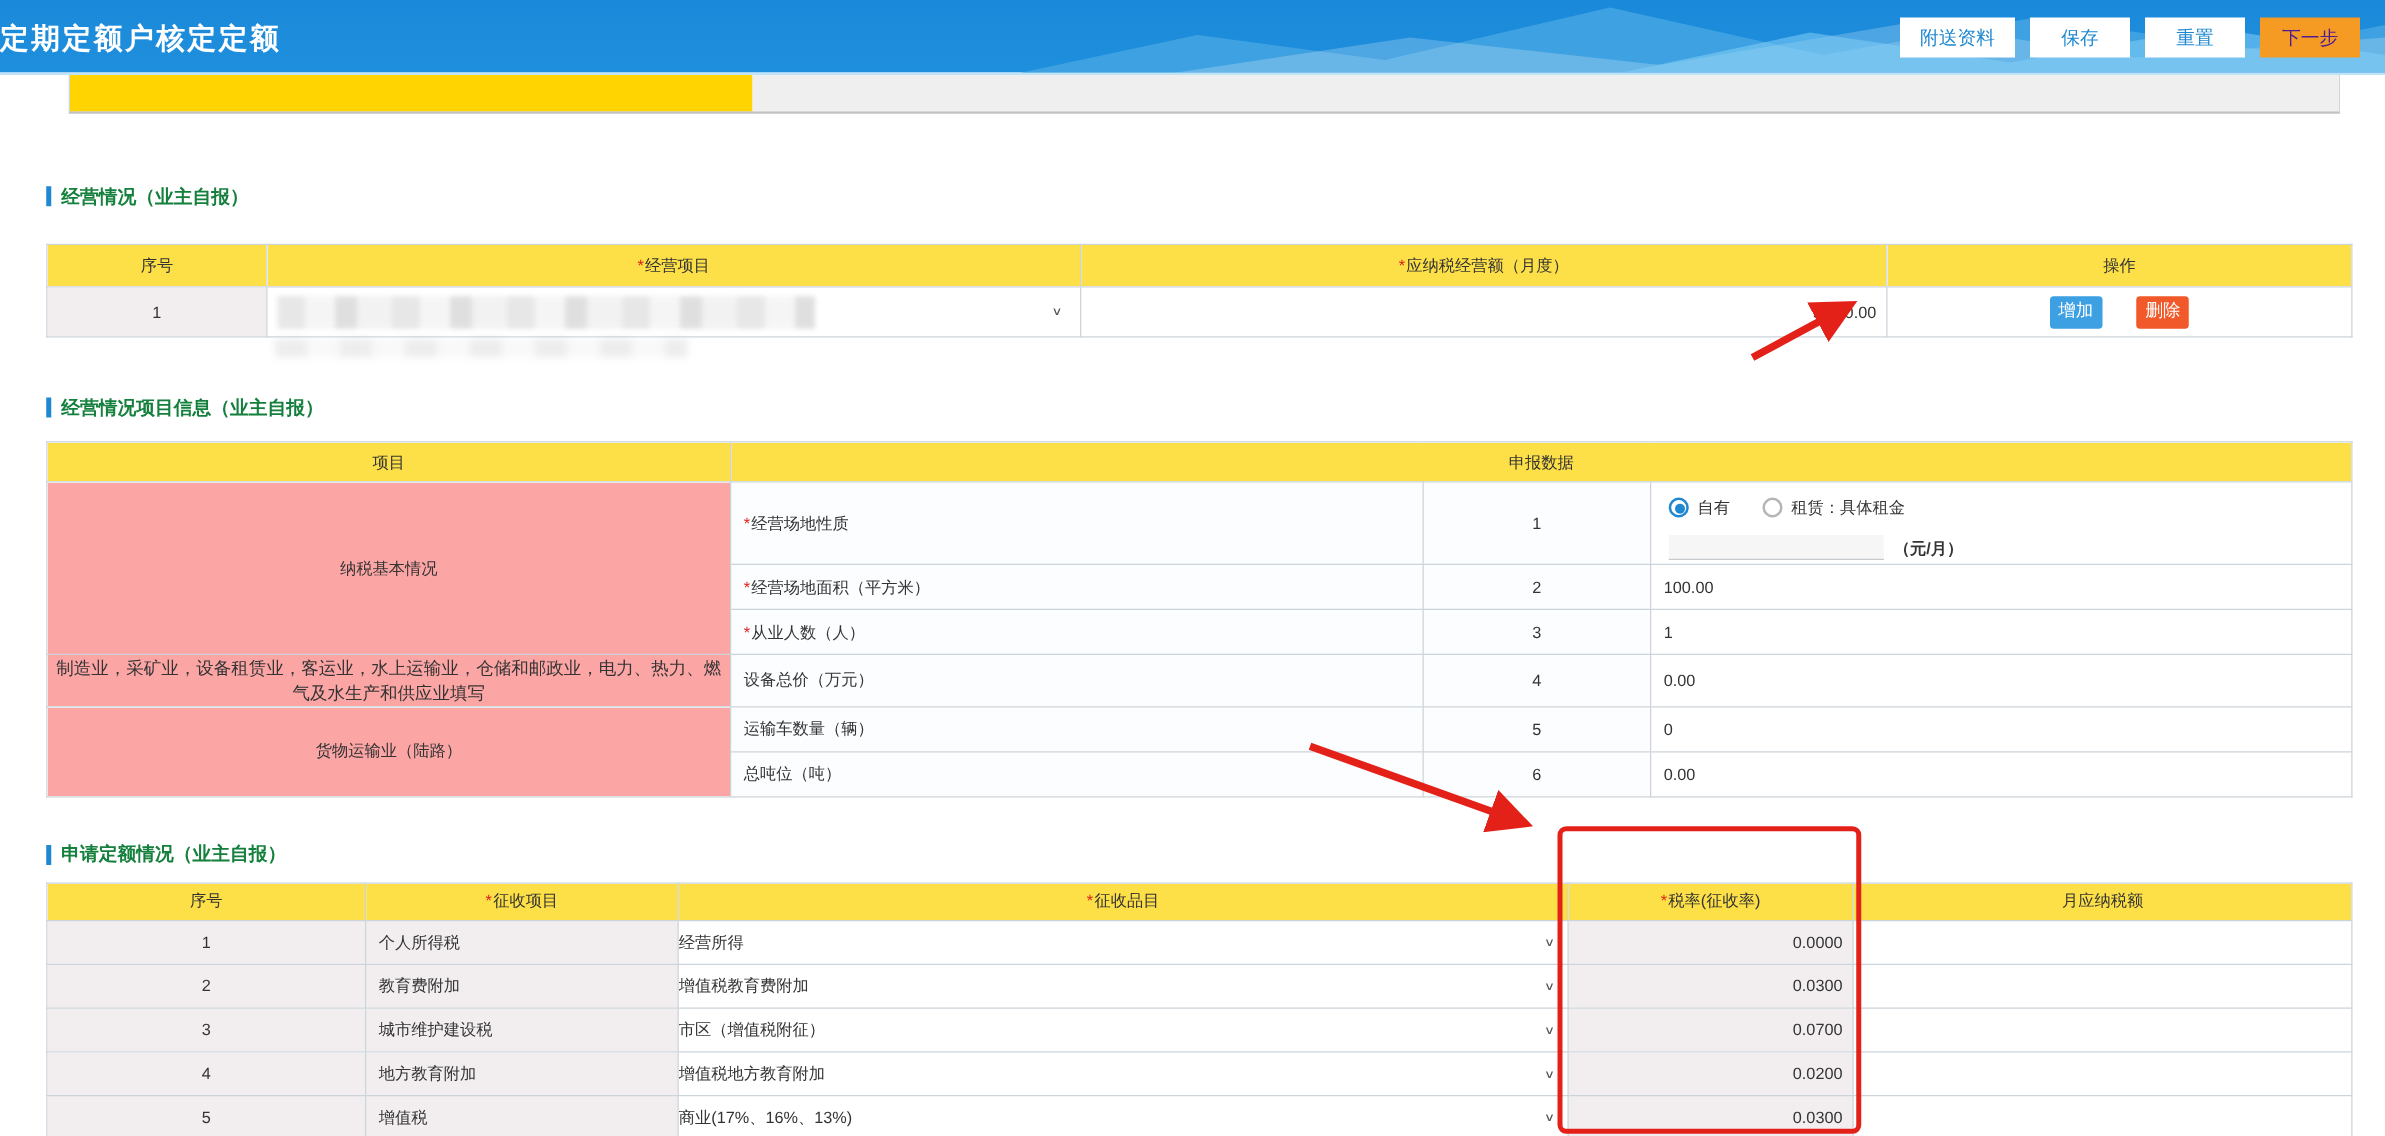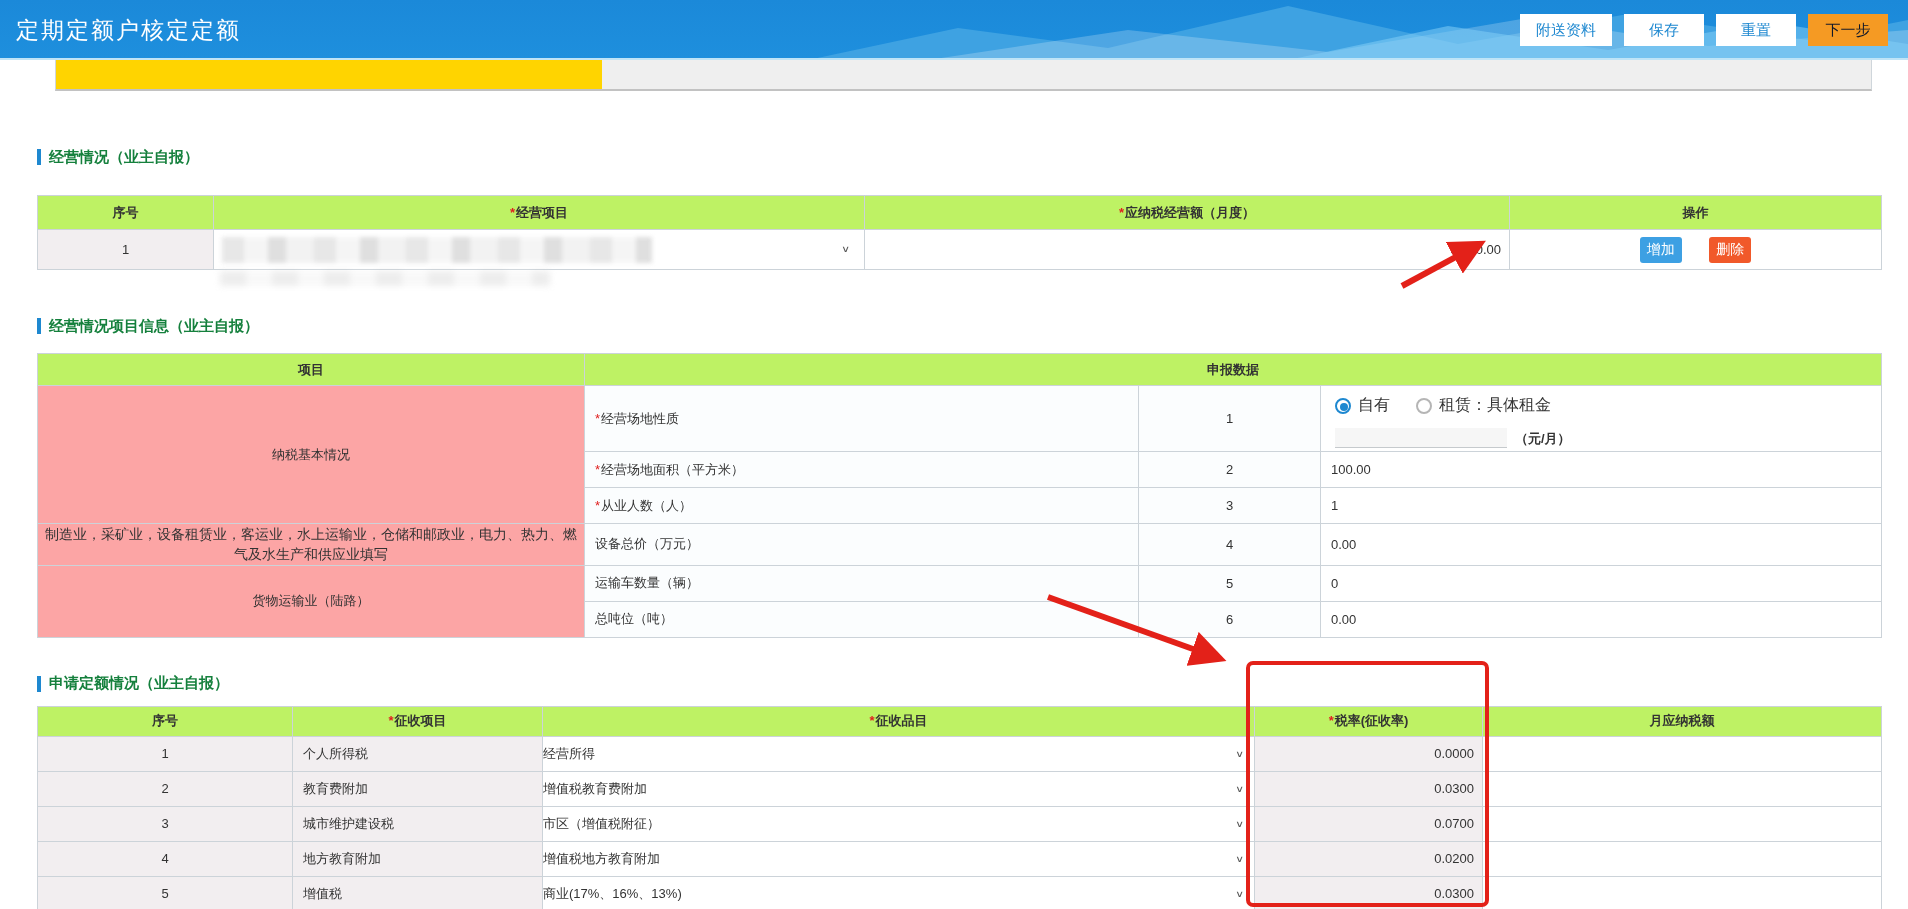--- a/index.html
+++ b/index.html
@@ -3,45 +3,45 @@
 <meta charset="utf-8">
 <style>
   * { box-sizing: border-box; margin: 0; padding: 0; }
   html,body { width:1908px; height:909px; overflow:hidden; background:#fff;
     font-family:"Liberation Sans","DejaVu Sans",sans-serif; color:#333; }
 
   
   .app-header { position:relative; height:60px; background:linear-gradient(180deg,#1b89d9,#1e8fdd);
     border-bottom:2px solid #bfe4f7; overflow:hidden; }
   .app-header .mountains { position:absolute; right:0; top:0; height:60px; width:1100px; }
-  .app-title { position:absolute; left:16px; top:15px; font-size:23px; font-weight:normal;
+  .app-title { position:absolute; left:0; top:15px; font-size:23px; font-weight:bold;
     color:#fff; letter-spacing:2px; z-index:2; }
   .hdr-btns { position:absolute; right:20px; top:14px; display:flex; gap:12px; z-index:2; }
   .hdr-btn { height:32px; min-width:80px; padding:0 16px; border:none; background:#fff;
     color:#1e88d0; font-size:15px; font-family:inherit; cursor:pointer; }
-  .hdr-btn.primary { background:#f59a23; color:#0f172a; }
+  .hdr-btn.primary { background:#f59a23; color:#4c1d95; }
 
   
   .agent-row { margin-left:55px; width:1817px; height:31px; display:flex;
     border:1px solid #cfd6db; border-top:none; border-bottom:2px solid #c2c2c2; }
   .agent-row .lbl { width:348px; background:#f4f9fc; font-size:13px; line-height:28px;
     padding-left:12px; border-right:1px solid #d9dee3; }
   .agent-row .yellow-input { width:546px; background:#ffd400; border:none; outline:none; height:100%; }
   .agent-row .gray-cell { flex:1; background:#efefef; }
 
   
   .sec-title { margin-left:37px; font-size:15px; font-weight:bold; color:#15803d;
     display:flex; align-items:center; height:20px; }
   .sec-title .bar { width:4px; height:16px; background:#1e88d0; margin-right:8px; }
 
   
   table { border-collapse:collapse; table-layout:fixed; margin-left:37px; width:1844px;
     font-size:13px; }
   th,td { border:1px solid #ccd3d9; text-align:center; padding:0 6px; overflow:hidden; }
-  th { background:#bef264; font-weight:bold; color:#333; }
+  th { background:#fde047; font-weight:normal; color:#333; }
   .req { color:#e02020; margin-right:1px; }
   .gray-bg { background:#f2eef0; }
   .left { text-align:left; padding-left:10px; }
   .right { text-align:right; padding-right:8px; }
   .chev { float:right; color:#555; font-size:12px; transform:scaleY(.75); line-height:inherit; }
 
   
   #t1 th { height:34px; }
   #t1 td { height:40px; }
   .select-cell { position:relative; text-align:left; }
@@ -65,21 +65,21 @@
   #t2 .field { text-align:left; padding-left:10px; background:#fbfdfe; }
   #t2 .num { background:#fbfdfe; }
   #t2 .val { text-align:left; padding-left:10px; }
   .radio-cell { text-align:left; padding-left:14px; }
   .radio-line { display:flex; align-items:center; height:32px; }
   .radio { display:inline-block; width:16px; height:16px; border-radius:50%;
     border:2px solid #b5b5b5; margin-right:7px; background:#fff; position:relative; }
   .radio.checked { border-color:#1e88d0; }
   .radio.checked::after { content:""; position:absolute; left:3px; top:3px; width:8px; height:8px;
     border-radius:50%; background:#1e88d0; }
-  .radio-lbl { margin-right:26px; font-size:16px; }
+  .radio-lbl { margin-right:26px; font-size:13px; }
   .rent-line { display:flex; align-items:flex-end; height:26px;font-weight:bold; }
   .rent-input { display:inline-block; width:172px; height:20px; background:#f6f6f6;
     border-bottom:1px solid #c6cacd; margin-right:8px; }
 
   
   #t3 th { height:30px; }
   #t3 td { height:35px; }
   #t3 .cat { position:relative; text-align:left; padding-left:0; }
   #t3 .cat .chev { position:absolute; right:10px; top:10px; }
 

